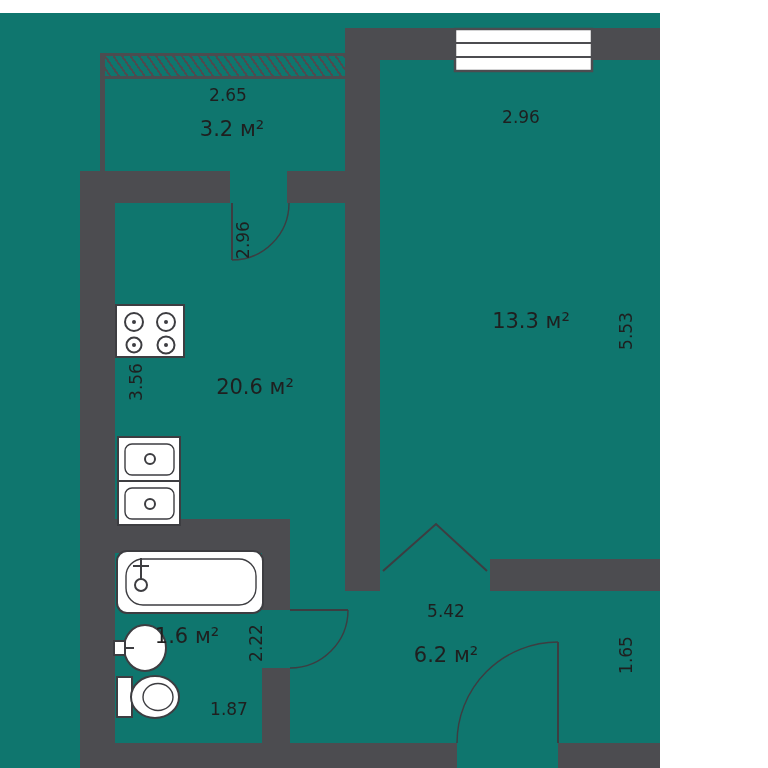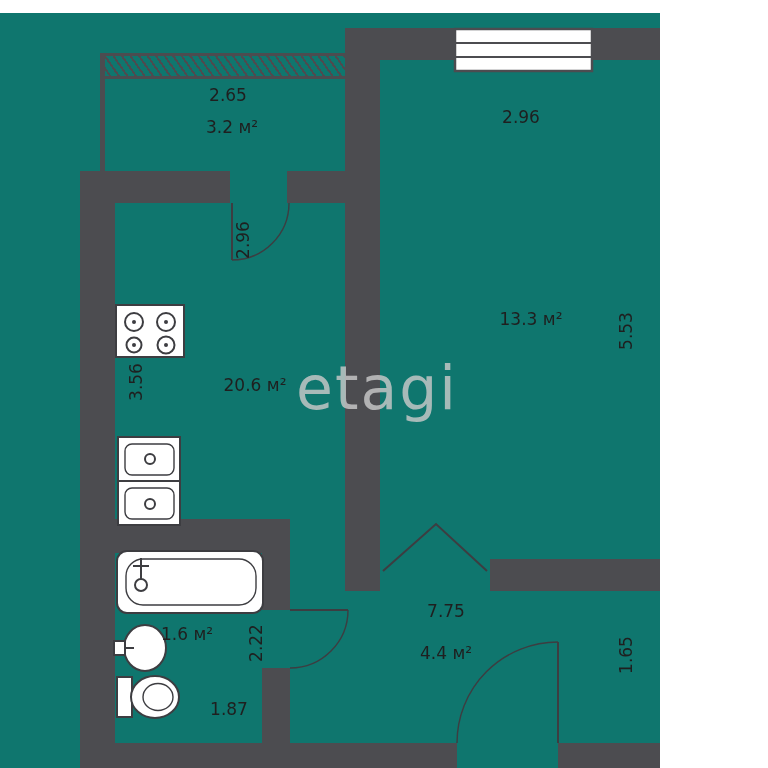--- a/index.html
+++ b/index.html
@@ -16,21 +16,21 @@
   }
   svg.overlay { position: absolute; left: 0; top: 0; z-index: 10; }
   .ln  { fill: none; stroke: var(--line, #3d3d41); stroke-width: 2; }
   .thin{ stroke-width: 1.4; }
   .fx  { fill: #ffffff; stroke: var(--line, #3d3d41); stroke-width: 2; }
   .dot { fill: var(--line, #3d3d41); stroke: none; }
   .win { fill: #ffffff; stroke: var(--wall, #4c4c50); stroke-width: 2.5; }
   .winl{ fill: none; stroke: var(--wall, #4c4c50); stroke-width: 1.8; }
   .label { position: absolute; z-index: 20; color: var(--label, #1f1f1f); white-space: nowrap; }
   .dim  { font-size: 17px; }
-  .area { font-size: 17px; }
+  .area { font-size: 21px; }
   .h { transform: translateX(-50%); }
   .v { transform: translate(-50%, -50%) rotate(-90deg); }
   .watermark {
     position: absolute; z-index: 30; font-size: 60px; letter-spacing: 2px;
     color: var(--watermark, #cccccc); opacity: 0.82; white-space: nowrap;
   }
 </style>
 </head>
 <body>
 
@@ -130,18 +130,17 @@
   <div class="label dim v" style="left:626px;top:318px">5.53</div>
 
   <div class="label dim v" style="left:243px;top:227px">2.96</div>
   <div class="label dim v" style="left:136px;top:369px">3.56</div>
   <div class="label area h" style="left:255px;top:362px">20.6 м²</div>
 
   <div class="label area h" style="left:187px;top:611px">1.6 м²</div>
   <div class="label dim v" style="left:256px;top:630px">2.22</div>
   <div class="label dim h" style="left:229px;top:686px">1.87</div>
 
-  <div class="label dim h" style="left:446px;top:588px">7.75</div>
-  <div class="label area h" style="left:446px;top:630px">4.4 м²</div>
+  <div class="label dim h" style="left:446px;top:588px">5.42</div>
+  <div class="label area h" style="left:446px;top:630px">6.2 м²</div>
   <div class="label dim v" style="left:626px;top:642px">1.65</div>
 
-  <div class="watermark" style="left:296px;top:340px">etagi</div>
 </div>
 
 </body></html>

